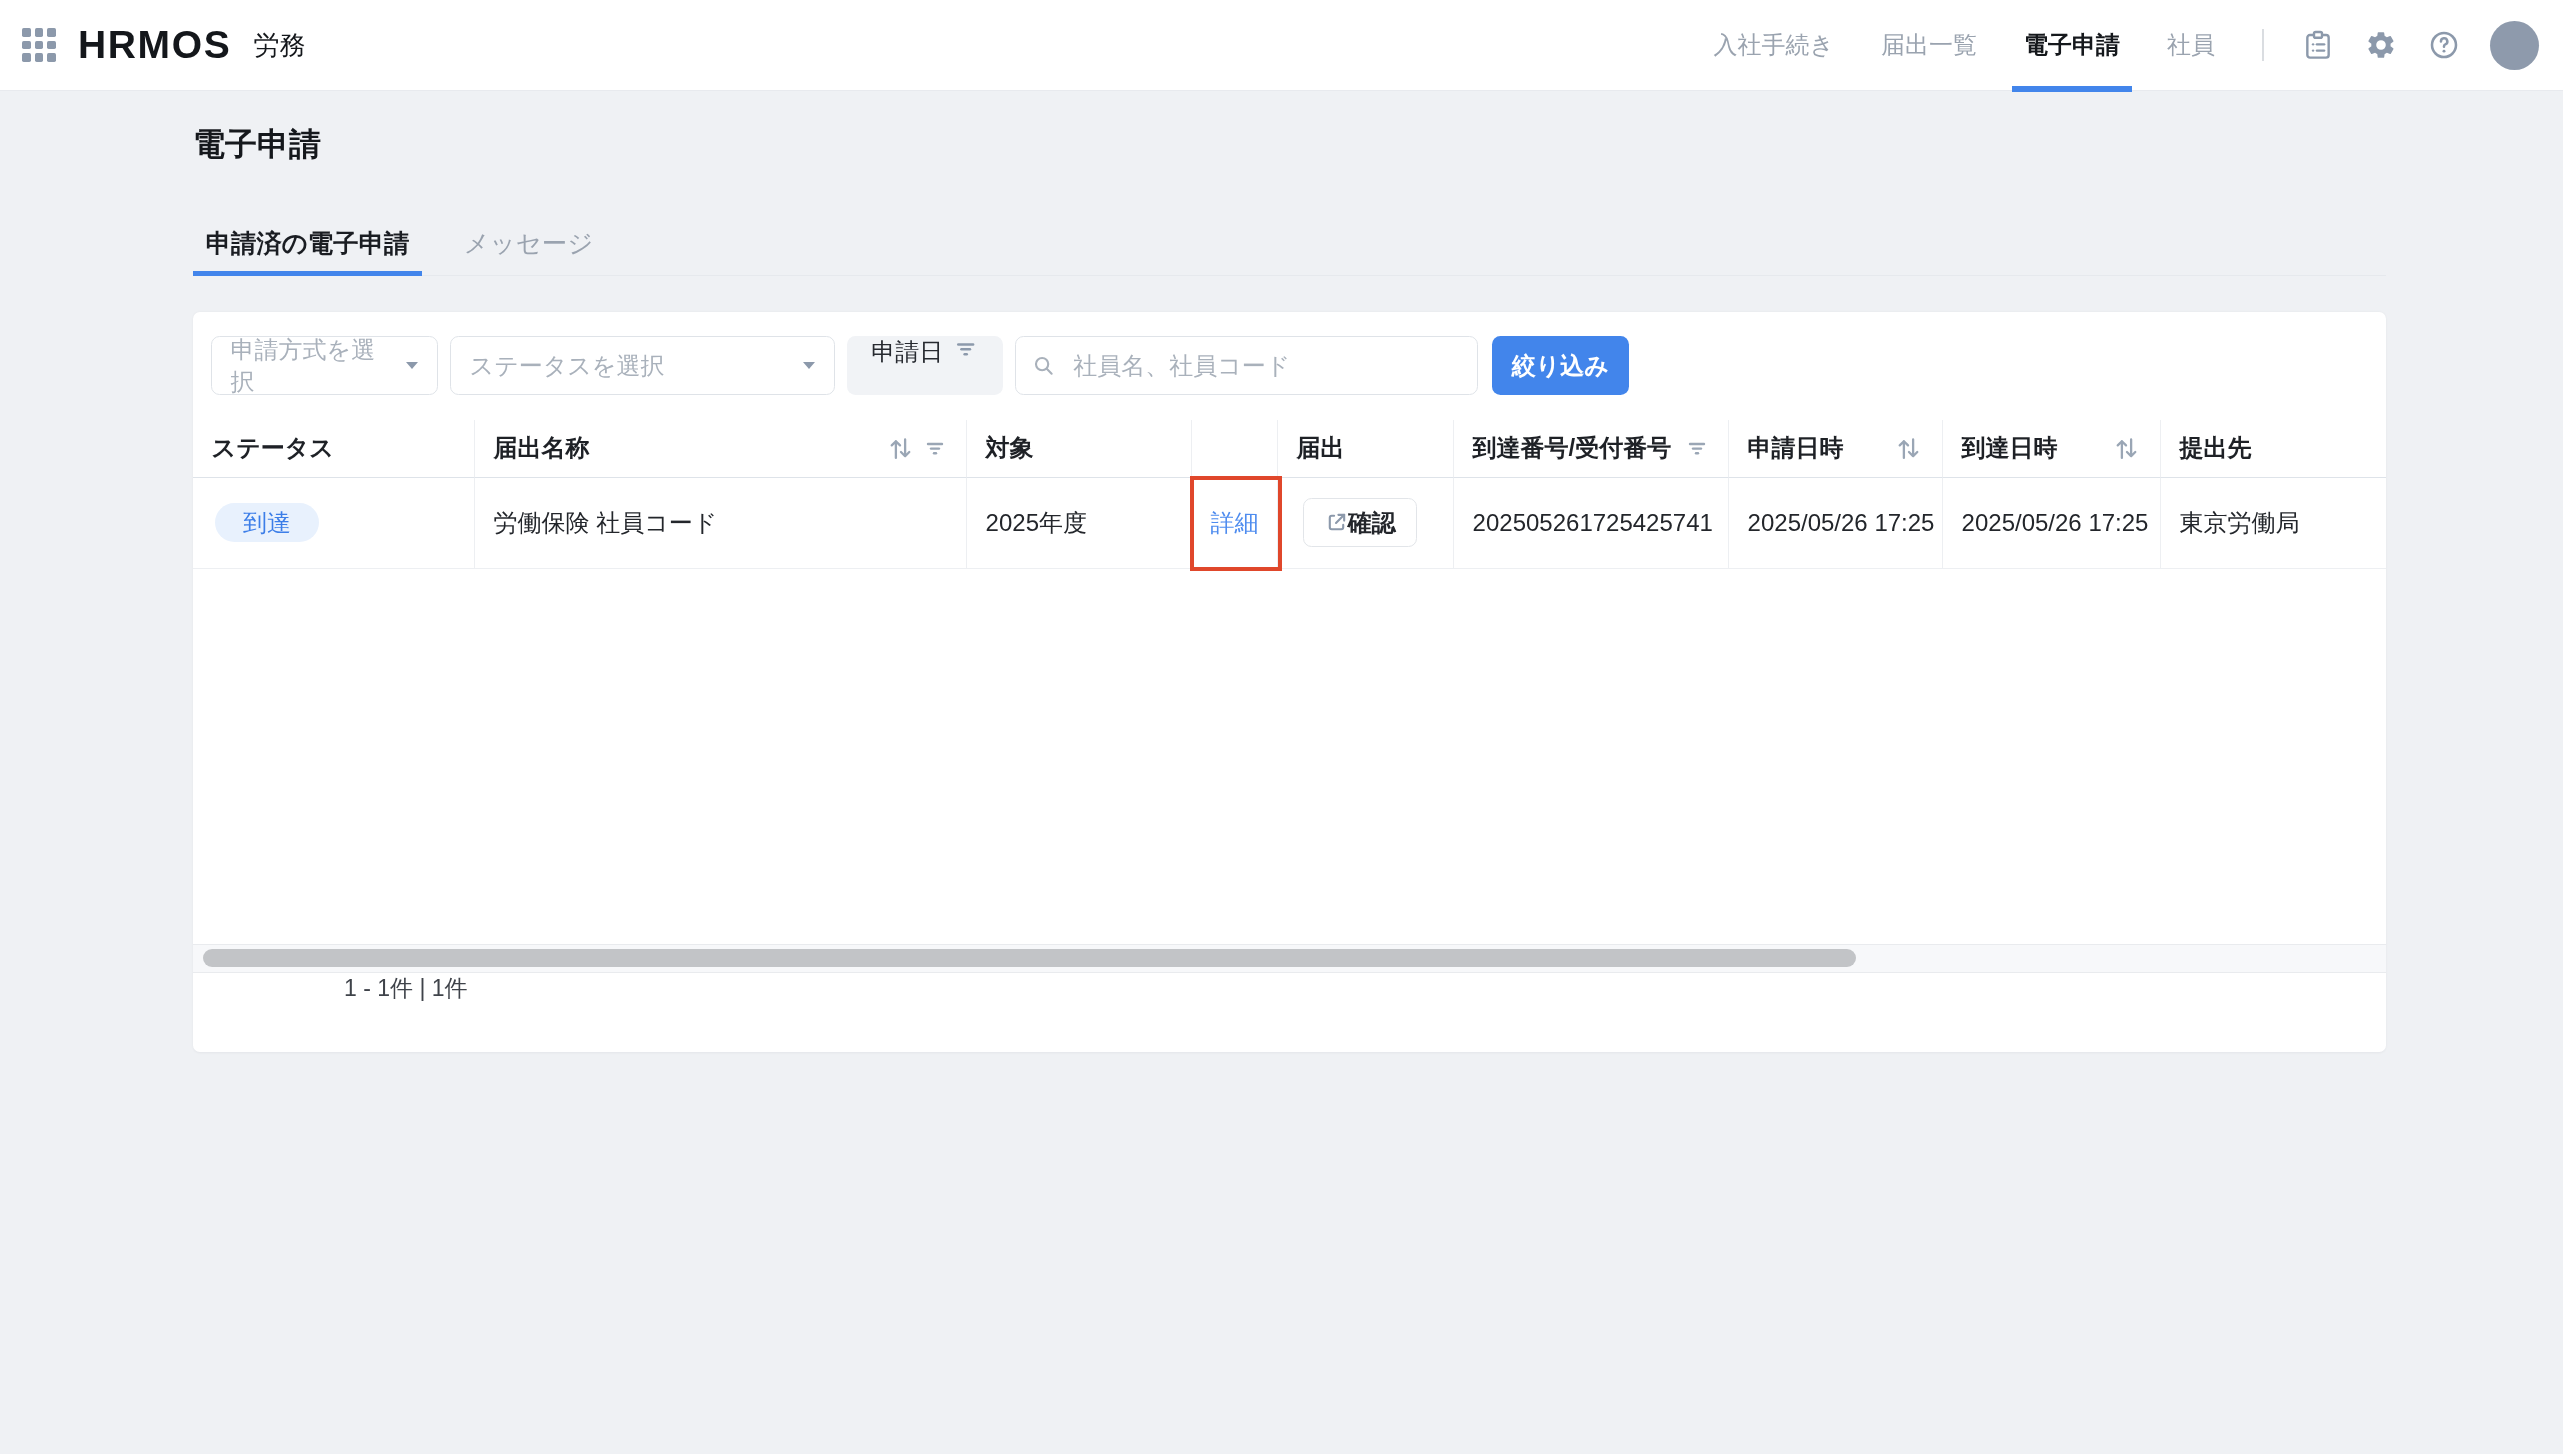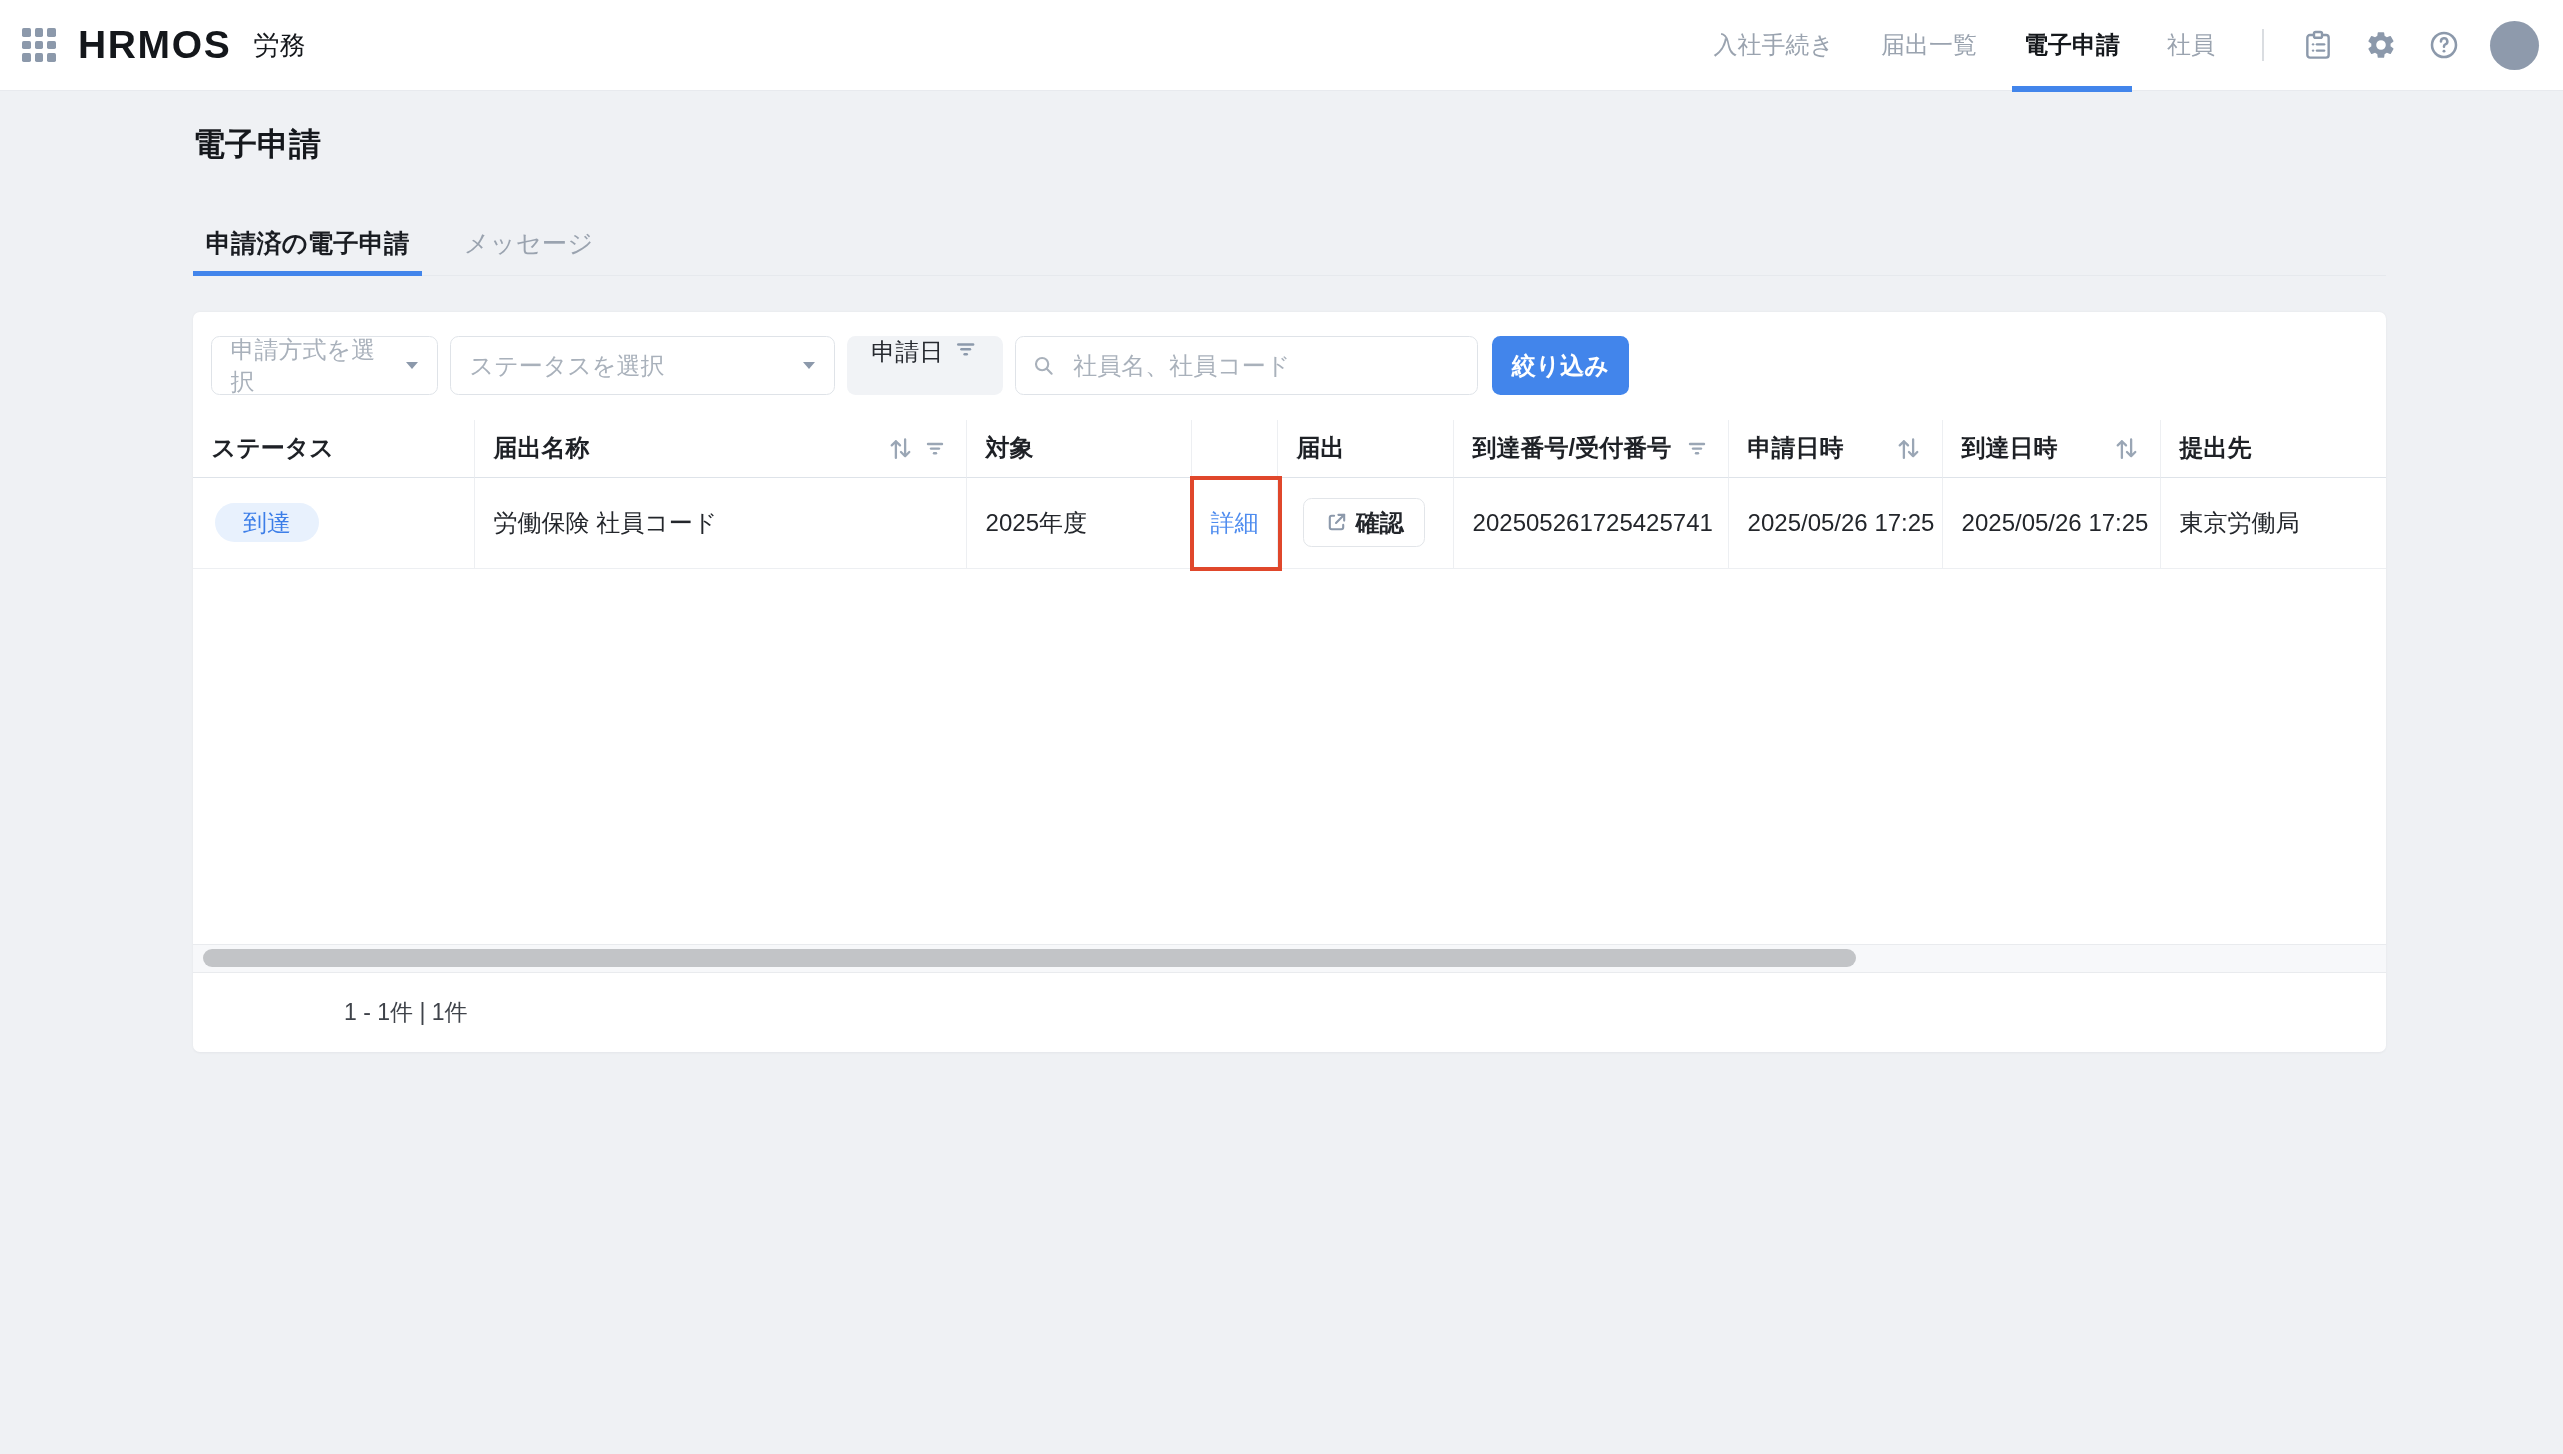--- a/index.html
+++ b/index.html
@@ -85,28 +85,28 @@
   }
   .td:last-child{border-right:none;}
   .badge{
     display:inline-flex;align-items:center;justify-content:center;height:39px;padding:0 28px;
     border-radius:19.5px;background:var(--badge-bg);color:var(--badge-text);font-size:24px;margin-left:3.4px;
   }
   .td.center{justify-content:center;padding:0;}
   .detail-link{color:var(--link);cursor:pointer;}
   .btn-secondary{
     height:49px;padding:0 20.3px;margin-left:6.8px;background:#fff;border:1.7px solid #E2E5E9;border-radius:8.5px;
-    display:inline-flex;align-items:center;gap:8px;font-size:24px;font-weight:600;color:#23262B;cursor:pointer;font-family:inherit;
+    display:inline-flex;align-items:center;gap:0;font-size:24px;font-weight:600;color:#23262B;cursor:pointer;font-family:inherit;
   }
   .filler{flex:1;}
   .hscroll{
     height:29px;background:#F7F8FA;border-top:1.7px solid #E9EBEE;border-bottom:1.7px solid #E9EBEE;position:relative;
   }
   .hscroll .thumb{position:absolute;left:10.2px;top:4.2px;width:1653px;height:18.6px;border-radius:9.3px;background:#C2C4C7;cursor:pointer;}
-  .pagination{height:79px;display:flex;align-items:center;padding-left:151px;font-size:23px;color:#3F434A;}
+  .pagination{height:79px;display:flex;align-items:flex-start;padding-left:151px;font-size:23px;color:#3F434A;}
   
   .annotation-box{
     position:absolute;left:1190px;top:476px;width:92px;height:95px;
     border:4.2px solid var(--annotation);pointer-events:none;z-index:10;
   }
   svg{display:block;flex:none;}
 </style>
 </head>
 <body>
 

